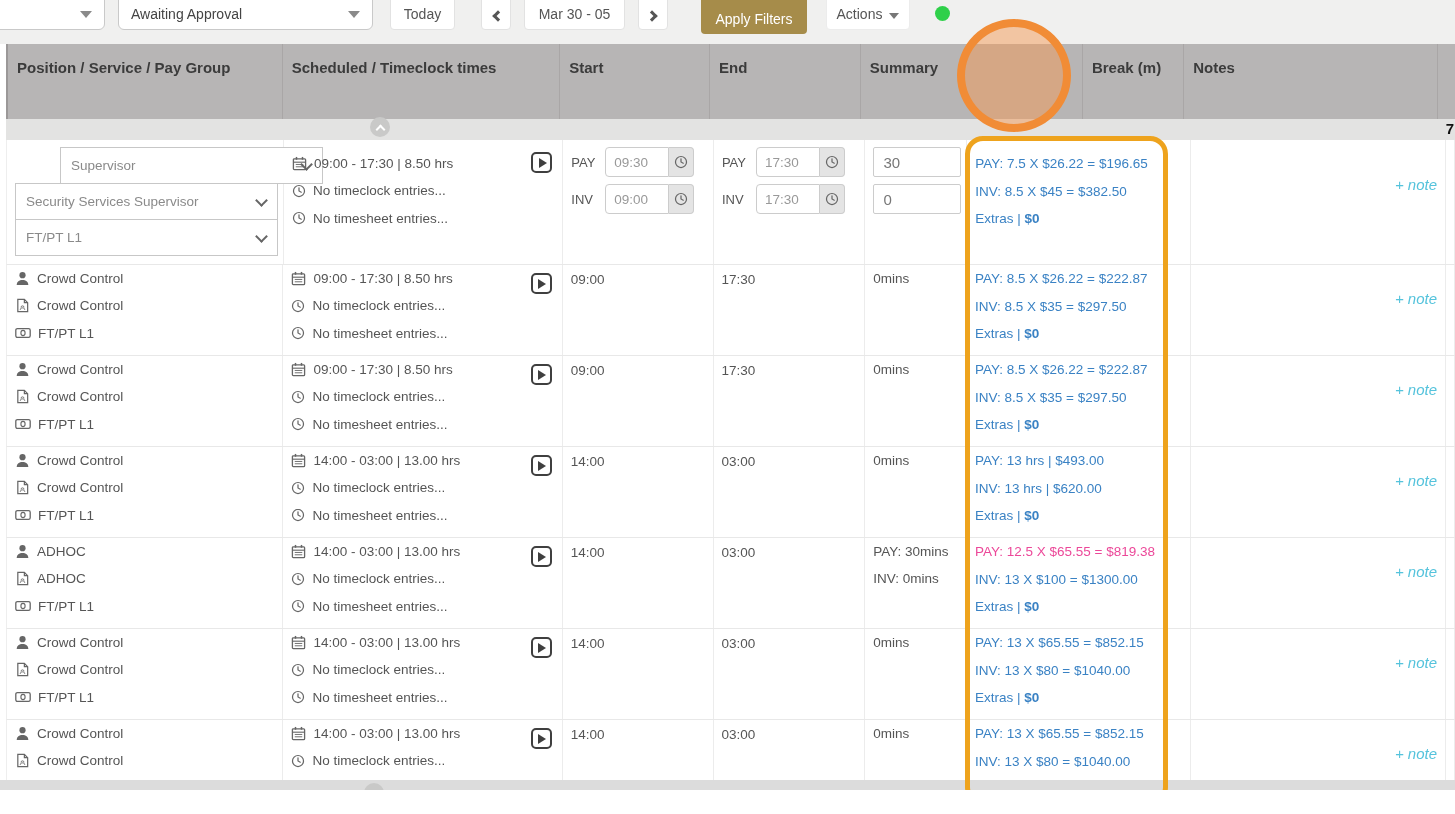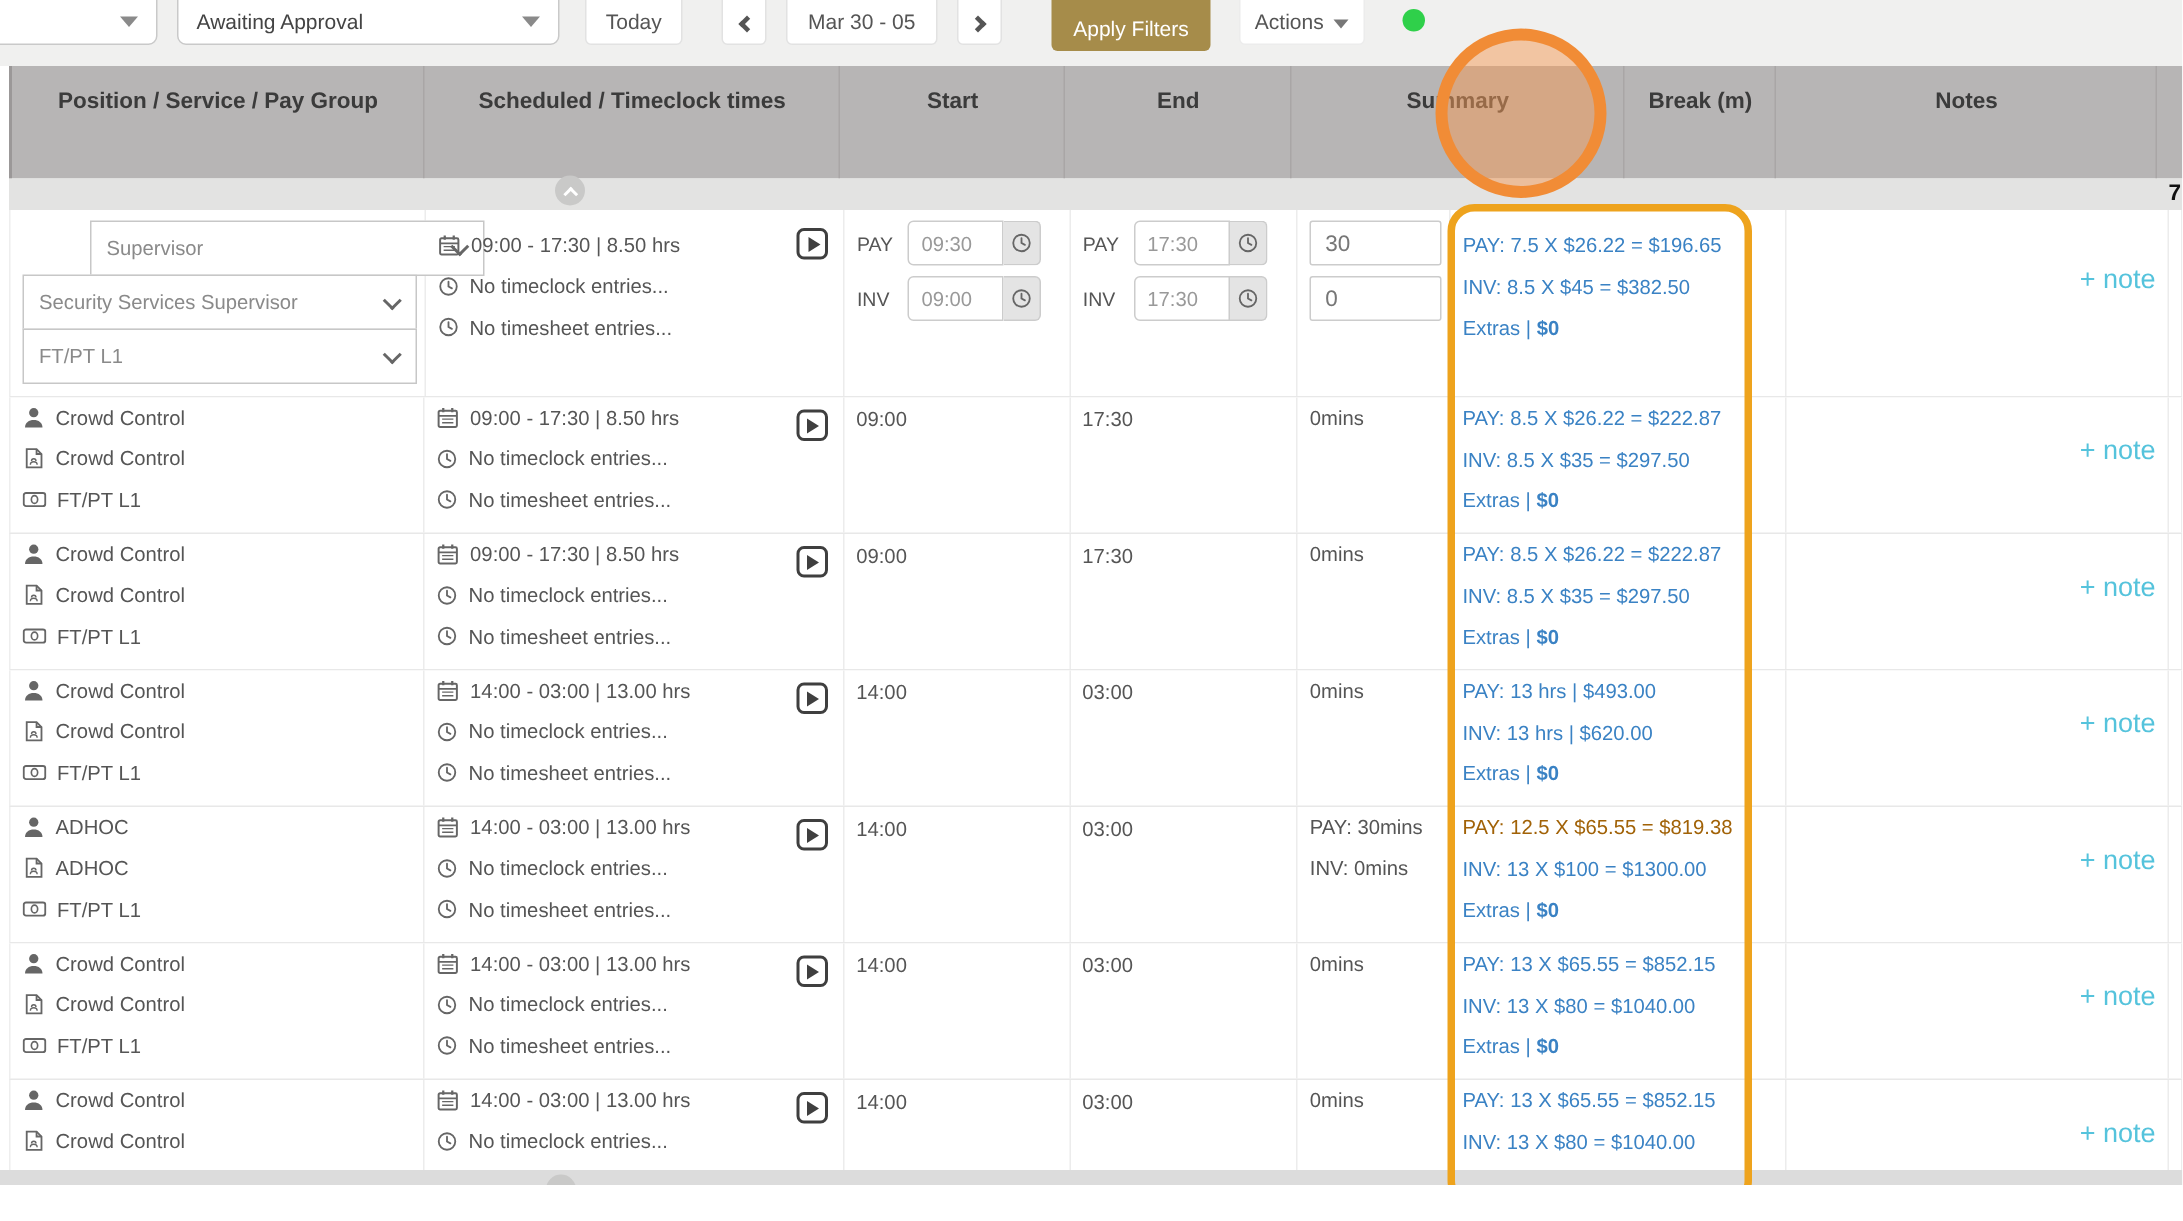--- a/index.html
+++ b/index.html
@@ -77,21 +77,21 @@
   .tgroup .addon { width:25px; height:30px; background:#e4e4e4; border:1px solid #ccc; border-left:none;
         border-radius:0 4px 4px 0; display:flex; align-items:center; justify-content:center; cursor:pointer; }
   .brk input { display:block; width:88px; height:30px; border:1px solid #ccc; border-radius:2px;
         font-family:inherit; font-size:15px; color:#777; padding-left:9px; margin-top:7px; outline:none; }
 
   .plainv { padding-top:7px; }
   .bline { line-height:27.4px; white-space:nowrap; }
   .sline { line-height:27.5px; white-space:nowrap; }
   .sline a { text-decoration:none; cursor:pointer; }
   .notes-cell { text-align:right; }
-  .note-link { text-decoration:none; font-size:18px; cursor:pointer; }
+  .note-link { text-decoration:none; font-size:15px; cursor:pointer;font-style:italic; }
   .row.standard .notes-cell { padding-top:25px; }
   .row.editable .notes-cell { padding-top:36px; }
 
   .bottomstrip { position:absolute; left:0; bottom:0; width:1455px; height:10px; background:#dcdcdc; overflow:hidden; }
   .bottomstrip .collapse-pill { top:3px; }
 
   
   .anno { position:absolute; pointer-events:none; z-index:50; }
   .anno-circle { left:957px; top:19px; width:114px; height:113px; border-radius:50%; }
   .anno-rect { left:965px; top:136px; width:203px; height:669px; border-radius:18px; }
@@ -150,21 +150,21 @@
       </button>
     <button class="tbtn btn-apply" id="apply-btn" style="background: rgb(166, 140, 74);">Apply Filters</button>
     <button class="tbtn btn-actions">
       <span>Actions</span>
       <span class="caret"></span>
     </button>
     <div class="status-dot" id="status-dot" style="background: rgb(47, 208, 74);"></div>
   </div>
 
   <div class="grid">
-    <div class="thead" style="background: rgb(183, 181, 181); text-align: center;">
+    <div class="thead" style="background: rgb(183, 181, 181);">
       <div class="th c1">Position / Service / Pay Group</div>
       <div class="th c2">Scheduled / Timeclock times</div>
       <div class="th c3">Start</div>
       <div class="th c4">End</div>
       <div class="th c6">Summary</div>
       <div class="th c5">Break (m)</div>
       <div class="th c7">Notes</div>
       <div class="th c8"></div>
     </div>
 
@@ -493,21 +493,21 @@
               <span class="tri"></span>
             </button>
     </div>
     <div class="cell c3 plainv"><span>14:00</span></div>
     <div class="cell c4 plainv"><span>03:00</span></div>
     <div class="cell c5">
             <div class="bline">PAY: 30mins</div>
             <div class="bline">INV: 0mins</div>
           </div>
     <div class="cell c6 summary">
-      <div class="sline"><a class="slink" style="color: #a16207;">PAY: 12.5 X $65.55 = $819.38</a></div>
+      <div class="sline"><a class="slink" style="color: #ec4899;">PAY: 12.5 X $65.55 = $819.38</a></div>
       <div class="sline"><a class="slink" style="color: rgb(58, 130, 196);">INV: 13 X $100 = $1300.00</a></div>
       <div class="sline"><a class="slink" style="color: rgb(58, 130, 196);"><span>Extras |</span> <b>$0</b></a></div>
     </div>
     <div class="cell c7 notes-cell">
       <a class="note-link" style="color: rgb(85, 195, 220);">+ note</a>
     </div>
     <div class="cell c8"></div>
   </div>
 
   <div class="row standard">

